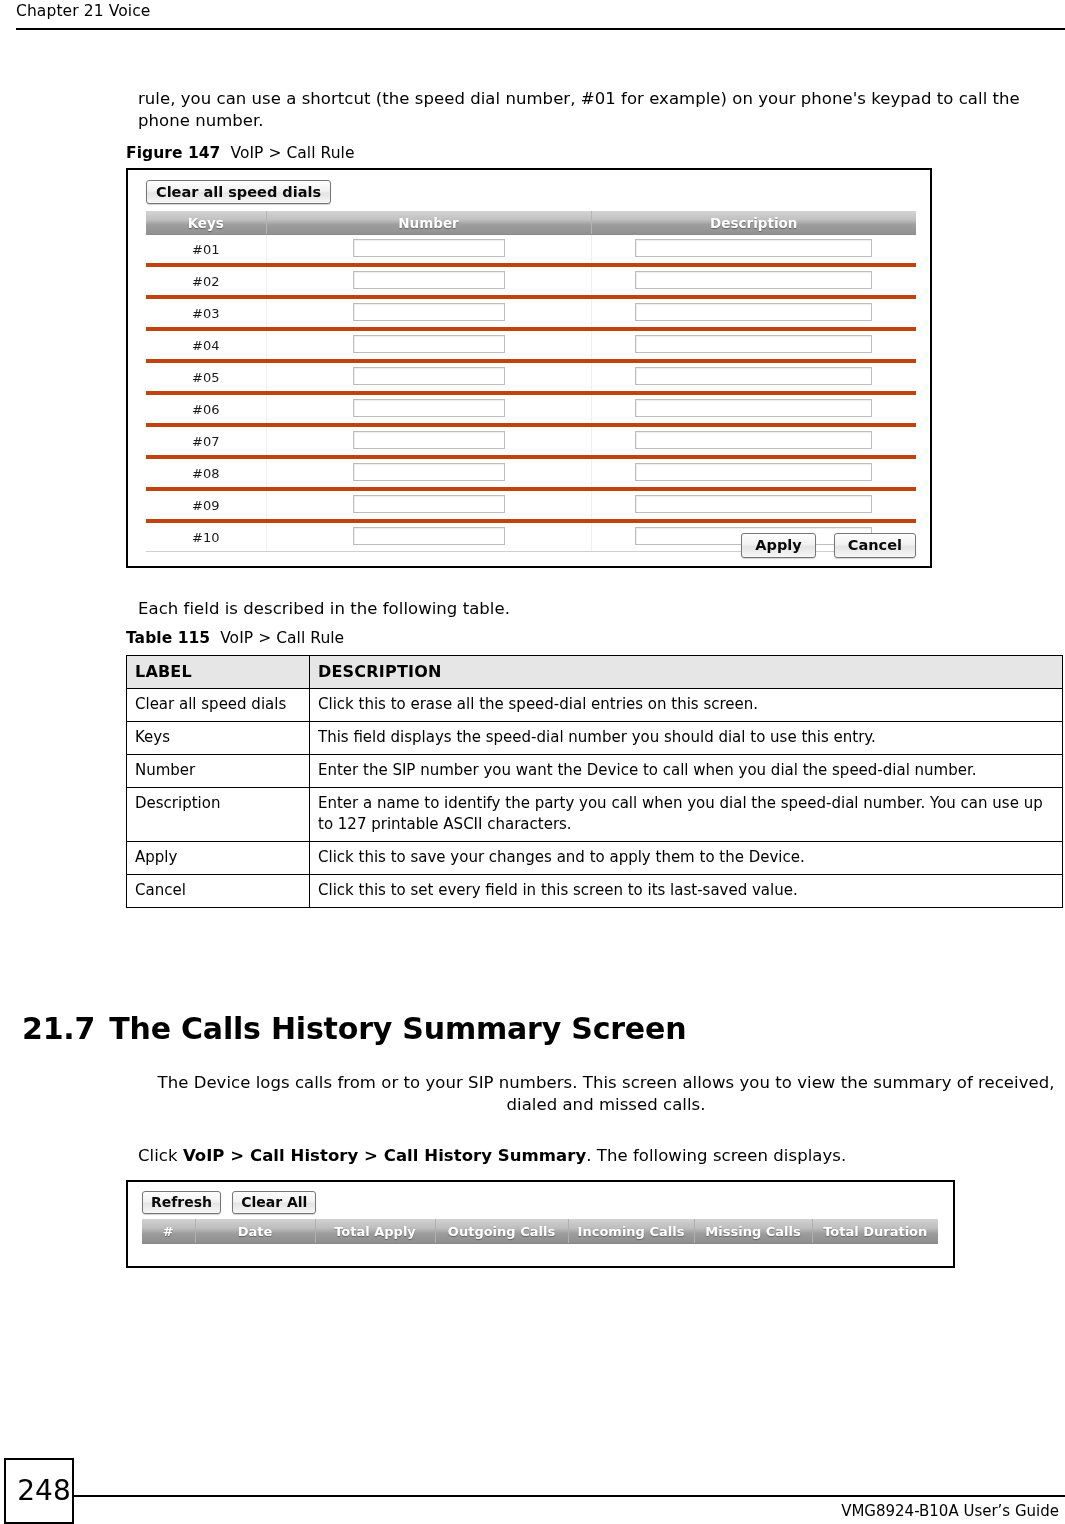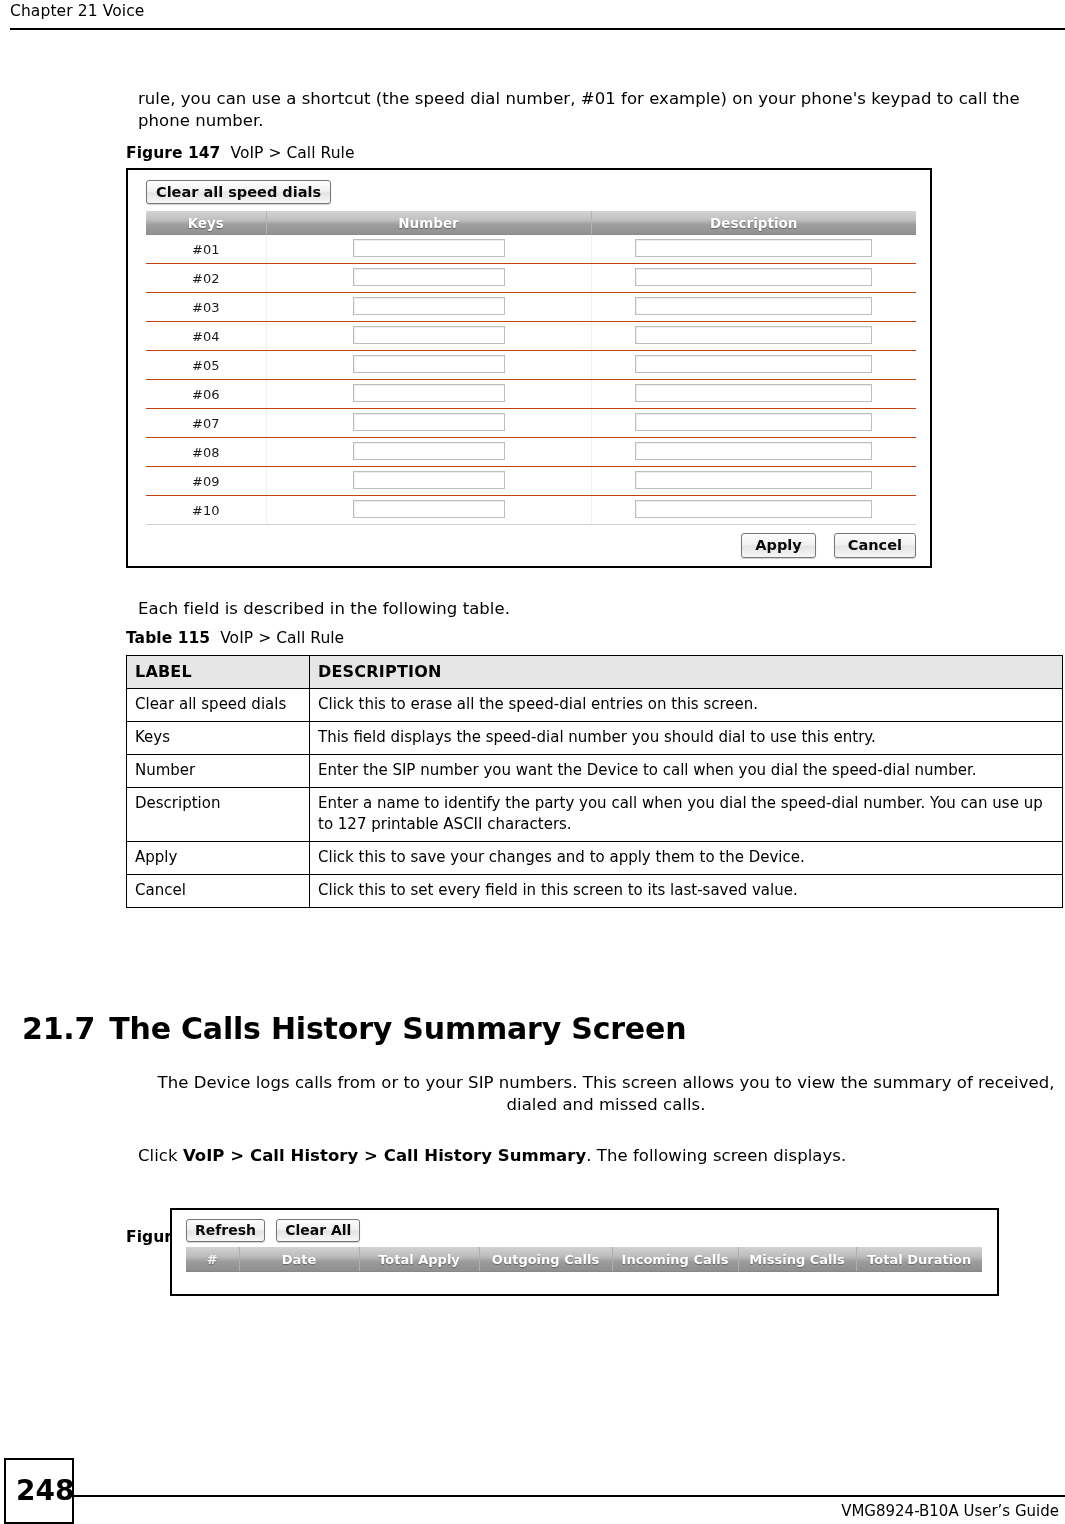--- a/index.html
+++ b/index.html
@@ -12,21 +12,21 @@
     height: 1524px;
     position: relative;
     font-family: "DejaVu Sans", "Liberation Sans", sans-serif;
     color: #000000;
     overflow: hidden;
   }
 
   
   .page-header {
     position: absolute;
-    left: 0; top: 0;
+    left: 6px; top: 0;
     width: 948px;
     height: 34px;
   }
   .page-header .chapter-title {
     position: absolute;
     left: 10px;
     top: 2px;
     font-size: 15.5px;
     letter-spacing: 0.1px;
     white-space: nowrap;
@@ -146,21 +146,21 @@
     text-align: center;
     height: 23px;
     border-right: 1px solid #b4b4b4;
     border-bottom: 1px solid #8a8a8a;
     text-shadow: 0 1px 1px rgba(0,0,0,0.35);
     padding: 0;
   }
   .speed-table th:last-child { border-right: none; }
   .speed-table td {
     height: 28px;
-    border-bottom: 1px solid #c2410c;
+    border-bottom: 4px solid #c2410c;
     border-right: 1px solid #f0f0f0;
     font-size: 13px;
     color: #1a1a1a;
     padding: 0;
     vertical-align: middle;
     background: #ffffff;
   }
   .speed-table td:last-child { border-right: none; }
   .speed-table tr:last-child td { border-bottom: 1px solid #cfcfcf; }
   .speed-table .key-cell {
@@ -251,27 +251,26 @@
     left: 126px;
     top: 1133px;
     width: 936px;
   }
   .sec-para-2 b { font-weight: bold; }
 
   
   .fig148-frame {
     position: absolute;
     left: 126px;
-    top: 1208px;
+    top: 1180px;
     width: 829px;
     height: 88px;
     border: 2px solid #000000;
     background: #ffffff;
     box-sizing: border-box;
-    margin-left: 44px;
   }
   .fig148-btns {
     position: absolute;
     left: 14px;
     top: 9px;
   }
   .fig148-btns .ui-btn {
     height: 23px;
     line-height: 21px;
     padding: 0 8px;
@@ -326,21 +325,21 @@
     border: 2px solid #000000;
     background: #ffffff;
     box-sizing: border-box;
   }
   .page-number-box span {
     position: absolute;
     left: 10px; right: 0;
     top: 14px;
     text-align: center;
     font-size: 28px;
-    font-weight: bold;
+    font-weight: normal;
   }
   .guide-name {
     position: absolute;
     right: 6px;
     top: 62px;
     font-size: 15px;
     white-space: nowrap;
   }
 </style>
 </head>

